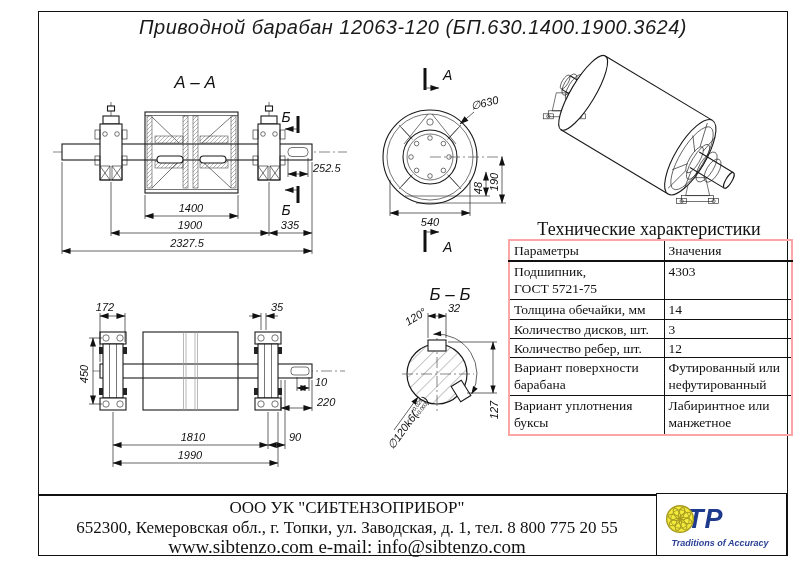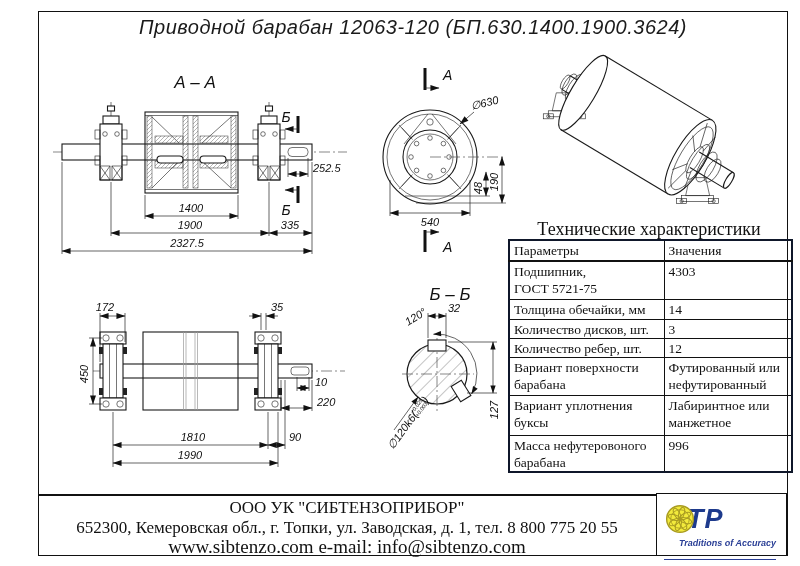--- a/index.html
+++ b/index.html
@@ -26,40 +26,40 @@
   .t-lbl{font:italic 17px "Liberation Sans",sans-serif;fill:#111;}
   .t-sec{font:italic 14px "Liberation Sans",sans-serif;fill:#111;}
   .t-tol{font:italic 5.5px "Liberation Sans",sans-serif;fill:#111;}
   
   .specs-title{position:absolute;left:508px;top:219px;width:282px;text-align:center;
                font-size:18px;}
   .specs{position:absolute;left:508px;top:239px;width:283px;border-collapse:collapse;
          table-layout:fixed;}
   .specs td{border:1.2px solid #111;font-size:13.5px;line-height:17px;
             padding:1px 4px 0 4px;vertical-align:top;white-space:pre-line;overflow:hidden;}
-  .specs{border:2px solid #0f172a;padding-left:39px;}
+  .specs{border:2px solid #fca5a5;padding-left:39px;}
   .specs .hdr td{border-bottom-width:2px;}
   .specs td.val{text-align:left;}
   .specs col.c1{width:155px;} .specs col.c2{width:128px;}
   
   .footer{position:absolute;left:38px;top:494px;width:750px;height:62px;
           border-top:2px solid #111;box-sizing:border-box;}
   .footer-text{position:absolute;left:0;top:2px;width:618px;text-align:center;}
   .f1{font-size:17px;line-height:20px;}
   .f2{font-size:17px;line-height:19px;}
   .f3{font-size:19px;line-height:19px;}
   .logo-box{position:absolute;left:618px;top:-3px;width:131px;height:63px;
             border:1.5px solid #111;background:#fff;box-sizing:border-box;}
   .logo-row{position:absolute;left:7px;top:7px;height:36px;display:flex;align-items:center;}
   .logo-flower{width:32px;height:32px;}
   .logo-stp{font:italic bold 27px "Liberation Sans",sans-serif;color:#1d3a8c;
             letter-spacing:1px;margin-left:4px;}
-  .logo-tagline{position:absolute;left:7px;top:44px;width:112px;text-align:right;
+  .logo-tagline{position:absolute;left:7px;top:44px;width:112px;text-align:center;
                 font:italic bold 9px "Liberation Sans",sans-serif;color:#2a3f96;
-                border-bottom:1.5px solid #2a3f96;padding-bottom:11px;}
+                border-bottom:1.5px solid #2a3f96;padding-bottom:18px;}
 </style>
 </head>
 <body>
 
 <div class="sheet">
   <div class="frame"></div>
 
   <div class="title">Приводной барабан 12063-120 (БП.630.1400.1900.3624)</div>
 
   <svg class="v-aa" width="310" height="205" viewBox="0 0 310 205">
@@ -438,25 +438,20 @@
       <td>Вариант поверхности
 барабана</td>
       <td class="val">Футированный или
 нефутированный</td>
     </tr>
     <tr style="height:40px">
       <td>Вариант уплотнения
 буксы</td>
       <td class="val">Лабиринтное или
 манжетное</td>
-    </tr>
-    <tr style="height:35px">
-      <td>Масса нефутеровоного
-барабана</td>
-      <td class="val">996</td>
     </tr>
   </tbody>
     </table>
 
   <div class="footer">
     <div class="footer-text">
       <div class="f1">ООО УК "СИБТЕНЗОПРИБОР"</div>
       <div class="f2">652300, Кемеровская обл., г. Топки, ул. Заводская, д. 1, тел. 8 800 775 20 55</div>
       <div class="f3">www.sibtenzo.com e-mail: info@sibtenzo.com</div>
     </div>

